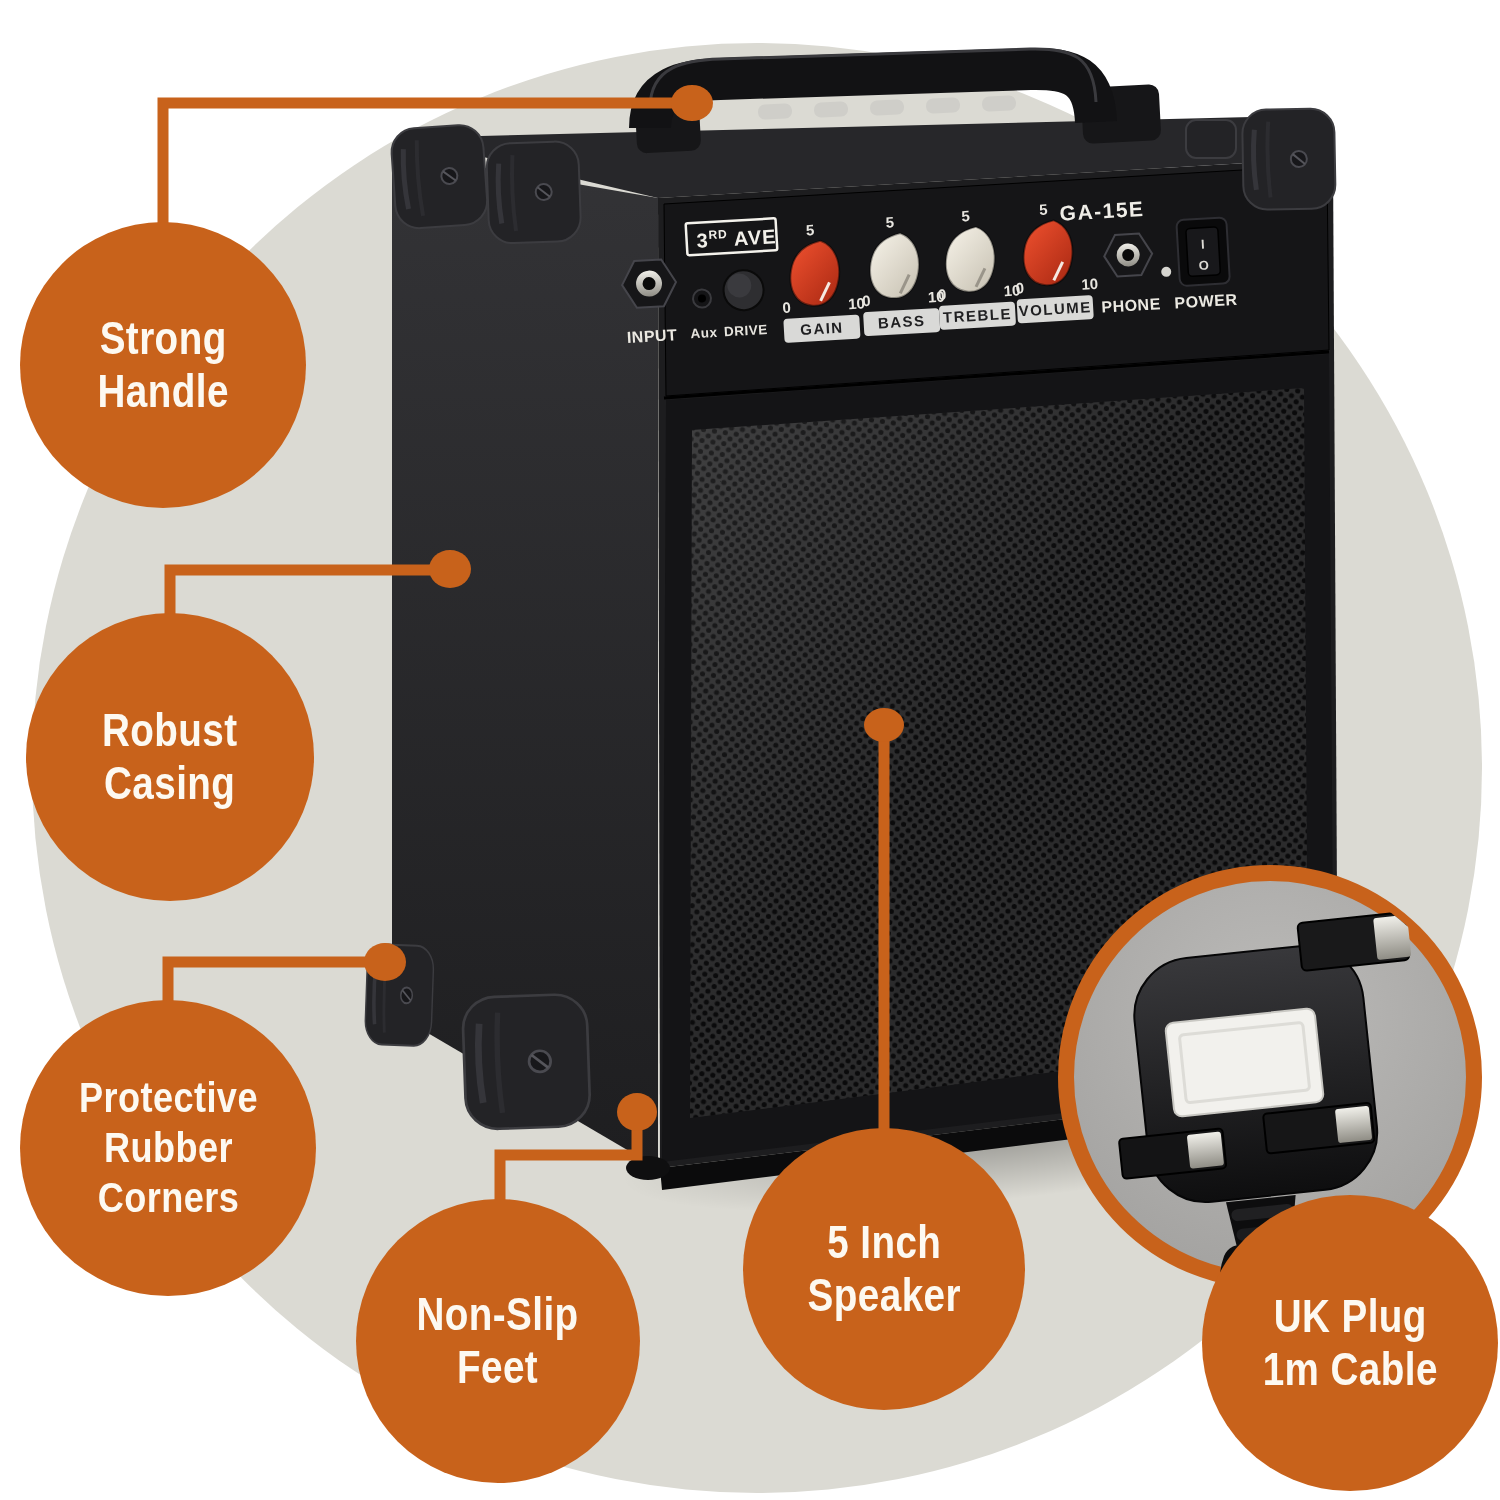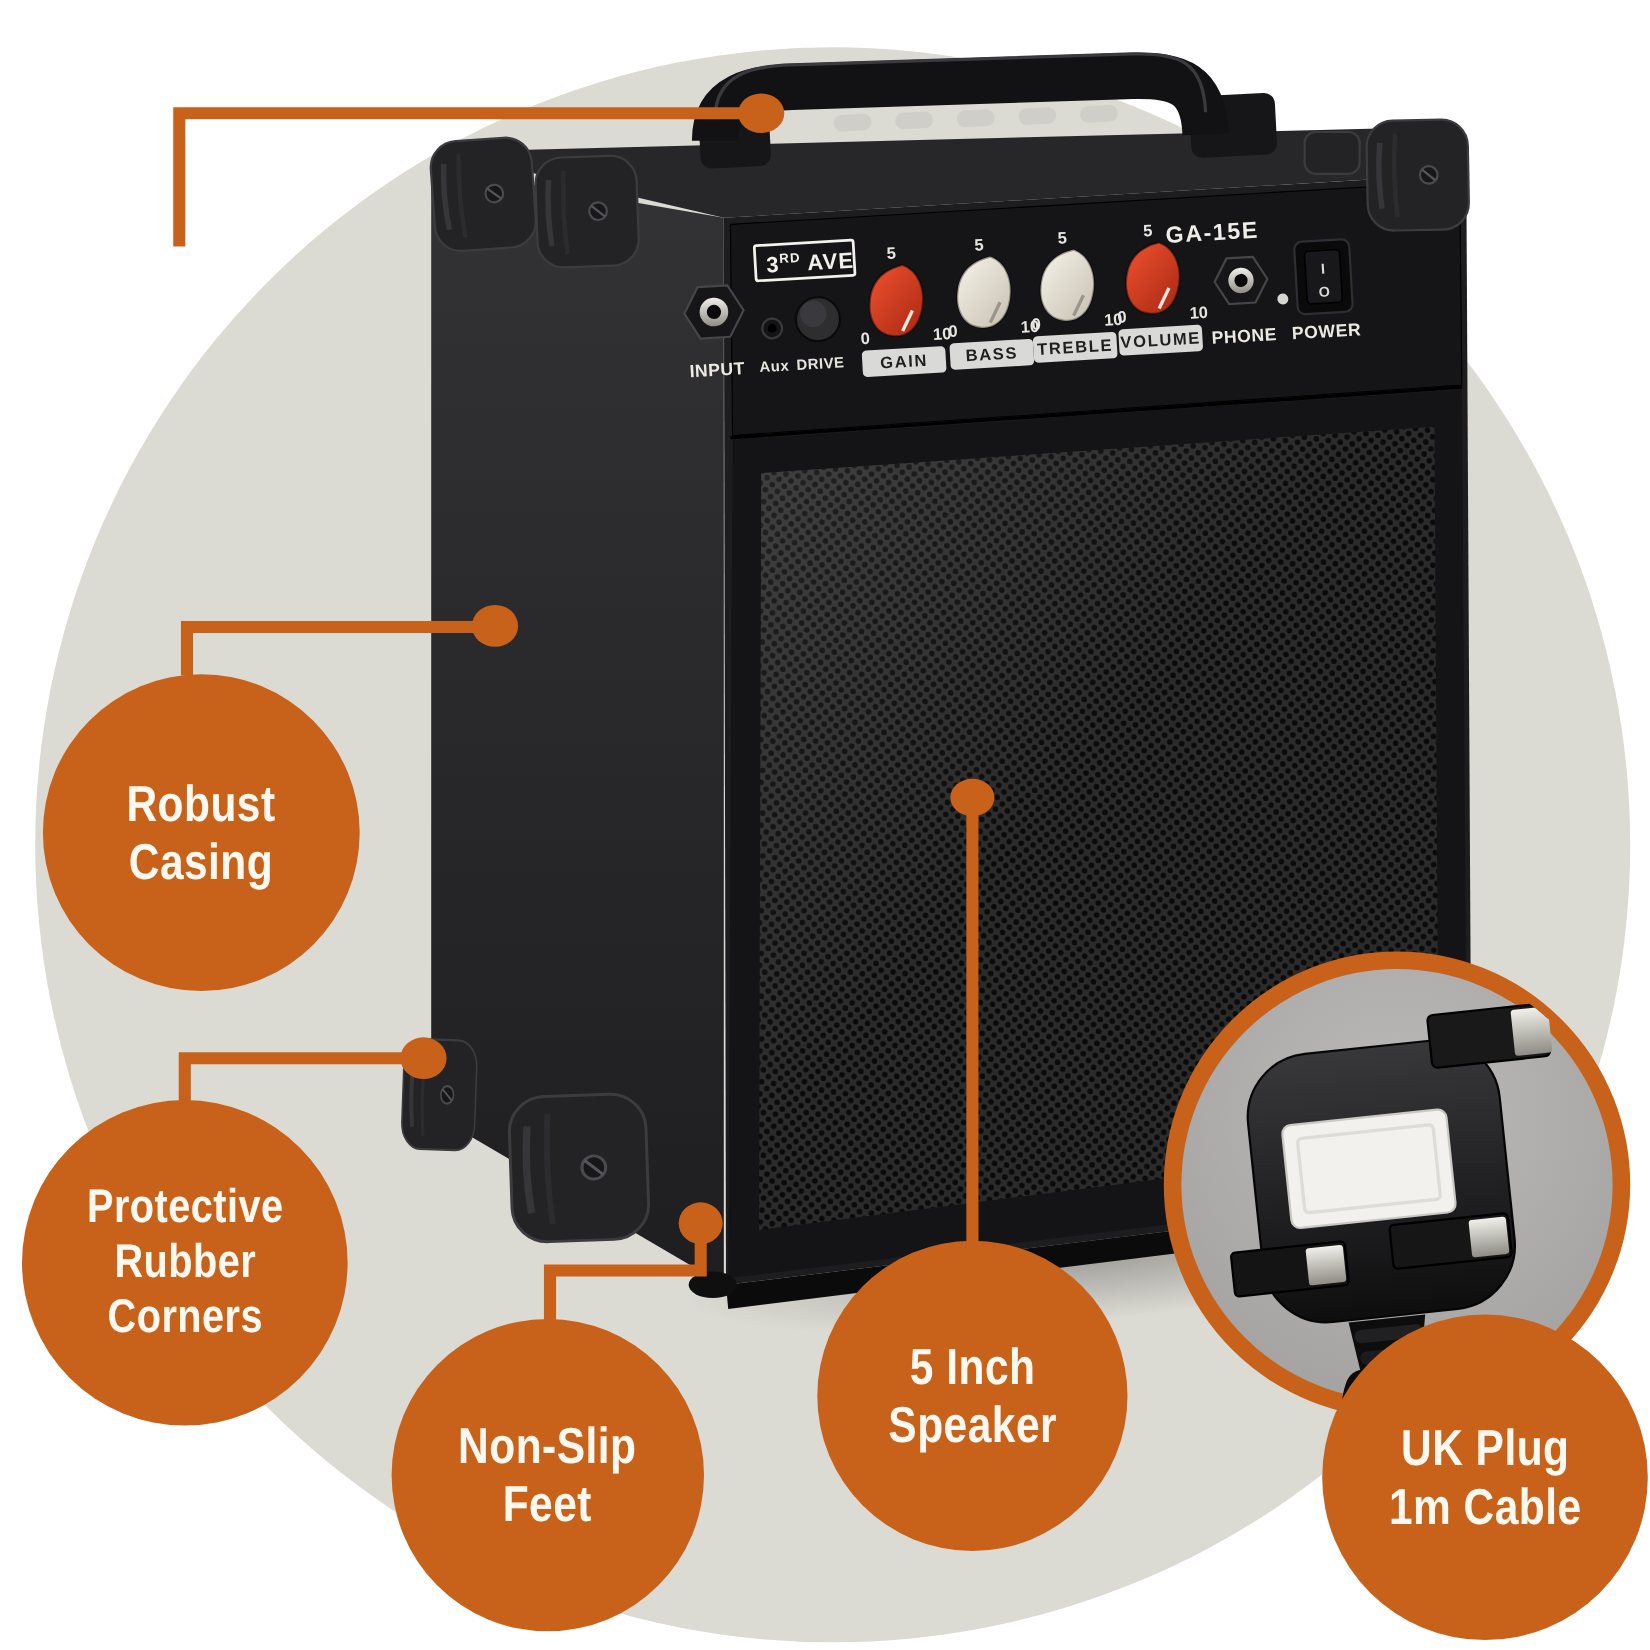--- a/index.html
+++ b/index.html
@@ -238,22 +238,28 @@
     </g>
     <g style="fill:var(--accent,#C8621B)">
       <ellipse cx="692" cy="103" rx="21" ry="18"></ellipse>
       <ellipse cx="450" cy="569" rx="21" ry="19"></ellipse>
       <ellipse cx="385" cy="962" rx="21" ry="19"></ellipse>
       <ellipse cx="637" cy="1112" rx="20" ry="19"></ellipse>
       <ellipse cx="884" cy="725" rx="20" ry="17"></ellipse>
     </g>
   </svg>
 
-
-  <div class="callout" style="left:39px;top:613px;width:288px;height:288px">
+  <div class="callout" style="left:20px;top:222px;width:286px;height:286px">
+    <div class="callout-text">
+      <span>Strong</span>
+      <span>Handle</span>
+    </div>
+  </div>
+
+  <div class="callout" style="left:26px;top:613px;width:288px;height:288px">
     <div class="callout-text">
       <span>Robust</span>
       <span>Casing</span>
     </div>
   </div>
 
   <div class="callout" style="left:20px;top:1000px;width:296px;height:296px">
     <div class="callout-text small">
       <span>Protective</span>
       <span>Rubber</span>

